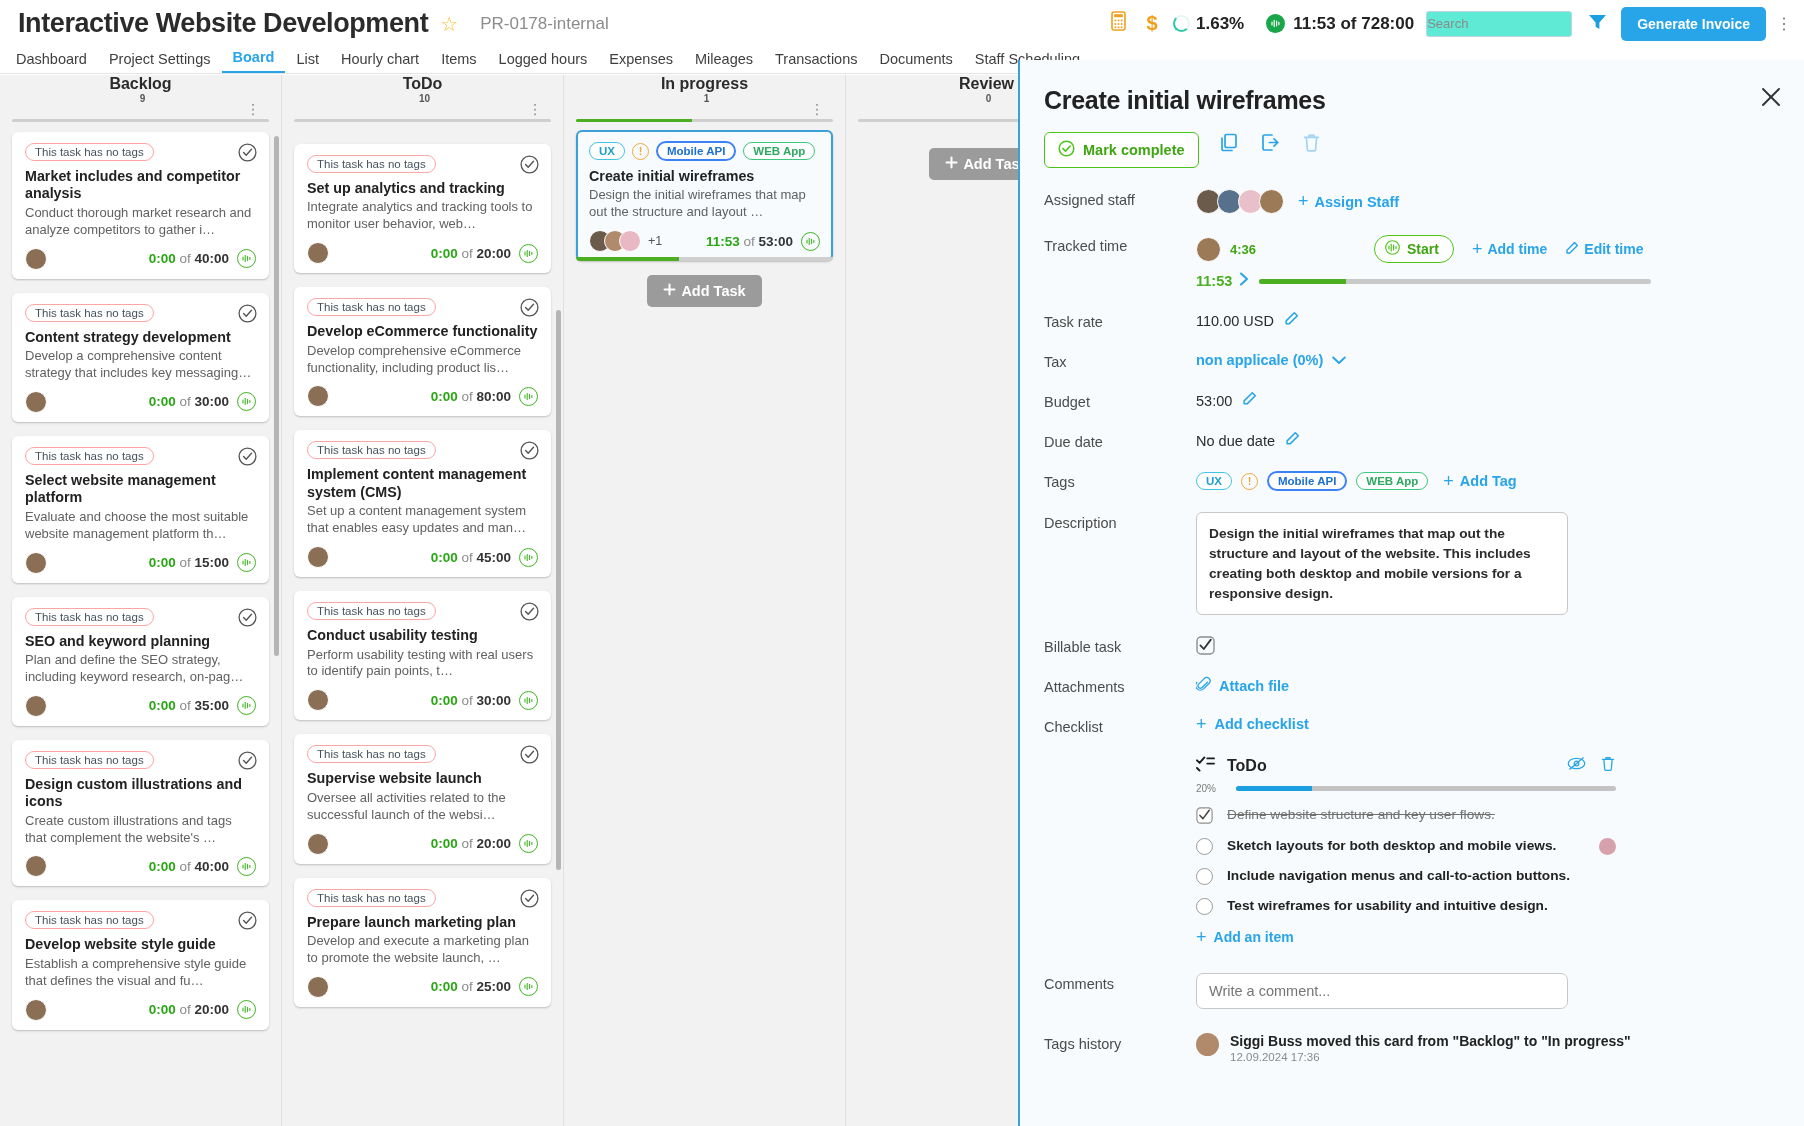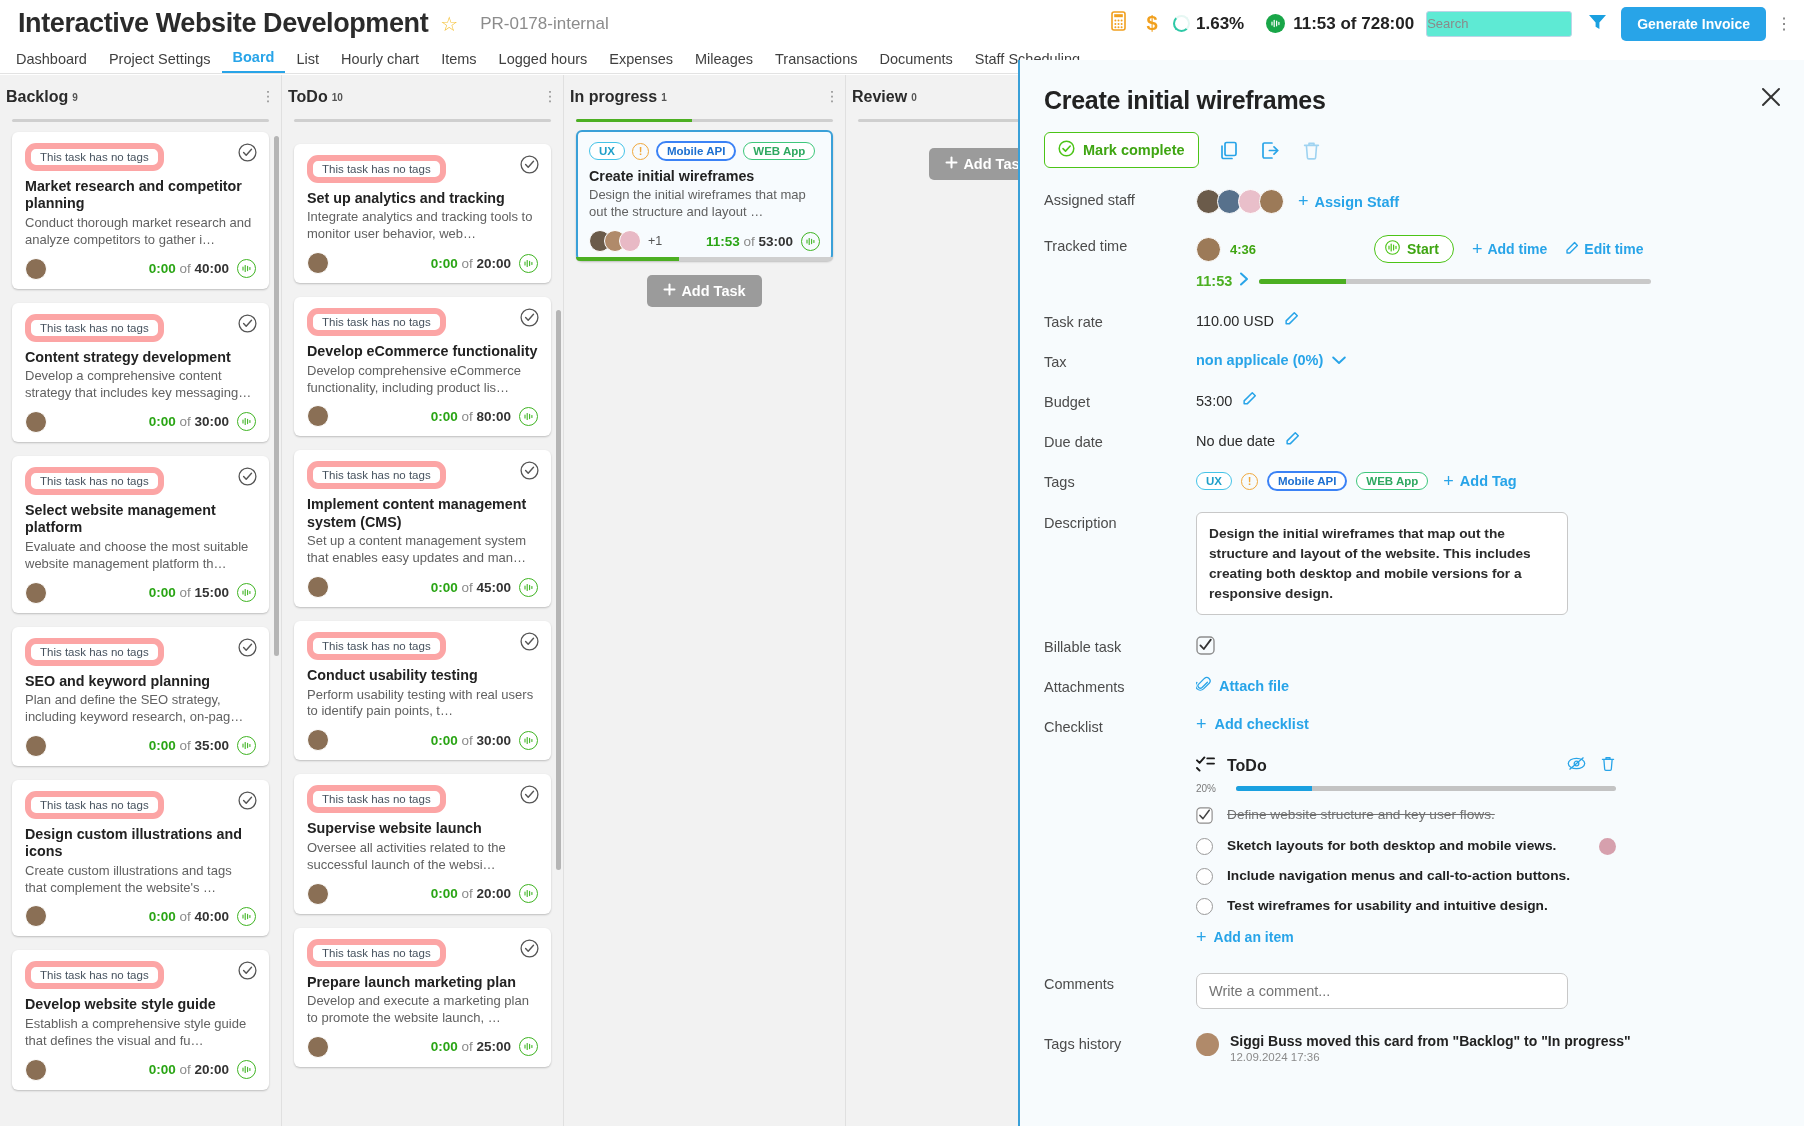--- a/index.html
+++ b/index.html
@@ -37,32 +37,32 @@
   
   .navtabs{ height:27px; display:flex; align-items:flex-end; gap:0; padding:0 16px; border-bottom:1px solid #e3e3e3; background:#fff; }
   .navtab{ font-size:14.5px; color:#3f3f3f; padding:0 11px 6px 11px; cursor:pointer; white-space:nowrap; }
   .navtab:first-child{ padding-left:0; }
   .navtab.active{ color:#28a4e8; font-weight:700; border-bottom:2.5px solid #28a4e8; }
 
   
   .board{ position:absolute; top:75px; left:0; right:0; bottom:0; display:flex; background:#fff; }
   .col{ width:282px; flex:0 0 282px; background:#f2f2f2; border-right:1px solid #e0e0e0; display:flex; flex-direction:column; position:relative;}
   .col:first-child{ border-left:none; }
-  .col-head{ height:44px; display:flex; align-items:center; padding:0 6px; background:#f2f2f2;}
+  .col-head{ height:44px; display:flex; align-items:center; padding:0 21px; background:#f2f2f2;flex-direction:column;}
   .col-name{ font-size:16px; font-weight:700; color:#2b2b2b; }
   .col-count{ font-size:10px; font-weight:700; color:#555; vertical-align:super; margin-left:4px; }
   .col-kebab{ margin-left:auto; color:#888; font-size:14px; line-height:.8; cursor:pointer; }
   .col-bar{ height:3px; background:#cfcfcf; margin:0 12px 8px 12px; border-radius:2px; position:relative; overflow:hidden;}
   .col-bar > i{ position:absolute; left:0; top:0; bottom:0; background:#4caf22; display:block; }
   .col-body{ flex:1; overflow:hidden; padding:0 12px; position:relative; }
 
   .card{ background:#fff; border-radius:6px; box-shadow:0 1px 2px rgba(0,0,0,.22); margin-bottom:14px; padding:11px 13px 9px 13px; cursor:pointer; position:relative; }
   .card.active{ border:2px solid #3aa0d8; background:#f7fbfe; padding:9px 11px 7px 11px; }
   .tagrow{ display:flex; align-items:center; gap:7px; flex-wrap:wrap; }
-  .chip-none{ border:6px solid #fca5a5; border-radius:11px; padding:2px 9px; font-size:11.5px; color:#46525e; background:#fff; }
+  .chip-none{ border:1px solid #fca5a5; border-radius:11px; padding:2px 9px; font-size:11.5px; color:#46525e; background:#fff; }
   .chip{ border-radius:11px; padding:2px 9px; font-size:11.5px; font-weight:700; background:#fff;}
   .chip.ux{ border:1px solid #44c3e8; color:#1f9fc9; }
   .chip.api{ border:2px solid #3b82f6; color:#1d6fd0; }
   .chip.web{ border:1px solid #3ec77b; color:#2fa861; }
   .excl{ width:17px;height:17px;border-radius:50%;border:1.6px solid #f0a83c;color:#f0a83c;font-size:11px;font-weight:700;display:inline-flex;align-items:center;justify-content:center;line-height:1;}
   .card-check{ position:absolute; top:11px; right:12px; width:19px;height:19px; }
   .card-title{ font-size:14.3px; font-weight:700; color:#222; margin-top:7px; line-height:1.22; }
   .card-desc{ font-size:13px; color:#616161; line-height:1.3; margin-top:2px; }
   .card-foot{ display:flex; align-items:center; margin-top:9px; }
   .av{ width:22px;height:22px;border-radius:50%; background:#b08a6a; border:1.5px solid #fff; flex:0 0 22px; overflow:hidden;}
@@ -78,21 +78,21 @@
   .card-progress{ position:absolute; left:-2px; right:-2px; bottom:-2px; height:4px; background:#cfcfcf; border-radius:0 0 5px 5px; overflow:hidden;}
   .card-progress > i{ display:block; height:100%; background:#4caf22; }
   .add-task{ display:flex; align-items:center; justify-content:center; gap:5px; margin:0 auto; width:fit-content; background:#9b9b9b; color:#fff; font-size:14.5px; font-weight:700; border:none; border-radius:5px; padding:8px 16px; cursor:pointer; font-family:inherit;}
   .scrollbar{ position:absolute; right:2px; width:5px; border-radius:3px; background:#b5b5b5; }
 
   
   .panel{ position:absolute; top:60px; left:1018px; width:786px; bottom:0; background:#f7fbfd; border-left:2px solid #3aa0d8; overflow:hidden; }
   .panel-inner{ padding:26px 28px 0 24px; position:relative; }
   .panel-close{ position:absolute; top:26px; right:22px; cursor:pointer; }
   .panel-title{ font-size:25px; font-weight:700; color:#222; letter-spacing:-.3px; }
-  .panel-actions{ display:flex; align-items:center; gap:20px; margin-top:17px; }
+  .panel-actions{ display:flex; align-items:flex-start; gap:20px; margin-top:17px; }
   .mark-complete{ display:inline-flex; align-items:center; gap:8px; border:1.8px solid #4cc417; color:#3fa512; background:#fff; border-radius:6px; font-size:14.5px; font-weight:700; padding:7px 13px; cursor:pointer; font-family:inherit;}
   .ic-btn{ cursor:pointer; display:inline-flex; }
 
   .row{ display:flex; align-items:flex-start; margin-top:21px; }
   .row-label{ width:152px; flex:0 0 152px; font-size:14.5px; color:#4b4b4b; padding-top:3px;}
   .row-val{ flex:1; display:flex; align-items:center; flex-wrap:wrap; gap:0; }
   .pav{ width:25px;height:25px;border-radius:50%;border:1.5px solid #fff;background:#6b5b4a;}
   .pav.p2{background:#57718c;} .pav.p3{background:#e9bfca;} .pav.p4{background:#9c7a58;}
   .pavs{ display:flex; } .pavs .pav + .pav{ margin-left:-4px; }
   .link{ color:#28a4e8; font-size:14.5px; font-weight:700; cursor:pointer; }
@@ -222,21 +222,21 @@
         </div>
         <div class="col-body" style="padding-top: 2px;">
           <div class="card">
             <div class="tagrow">
               <span class="chip-none">This task has no tags</span>
             </div>
             <span class="card-check"><svg width="19" height="19" viewBox="0 0 19 19">
                 <circle cx="9.5" cy="9.5" r="8.4" fill="none" stroke="#555" stroke-width="1.3"></circle>
                 <path d="M5.6 9.6l2.6 2.7 5.3-6" fill="none" stroke="#555" stroke-width="1.4" stroke-linecap="round" stroke-linejoin="round"></path>
               </svg></span>
-            <div class="card-title">Market research and competitor planning</div>
+            <div class="card-title">Market includes and competitor analysis</div>
             <div class="card-desc">Conduct thorough market research and analyze competitors to gather i…</div>
             <div class="card-foot">
               <span class="av a4"></span>
               <span class="card-time"><span class="t-green">0:00</span> <span class="t-of">of</span> <span class="t-tot">40:00</span></span>
               <span class="wave">
                 <svg width="11" height="11" viewBox="0 0 11 11">
                   <g stroke="#3fb422" stroke-width="1.1" stroke-linecap="round">
                     <line x1="2" y1="4" x2="2" y2="7"></line>
                     <line x1="4.2" y1="2.6" x2="4.2" y2="8.4"></line>
                     <line x1="6.6" y1="3.4" x2="6.6" y2="7.6"></line>

